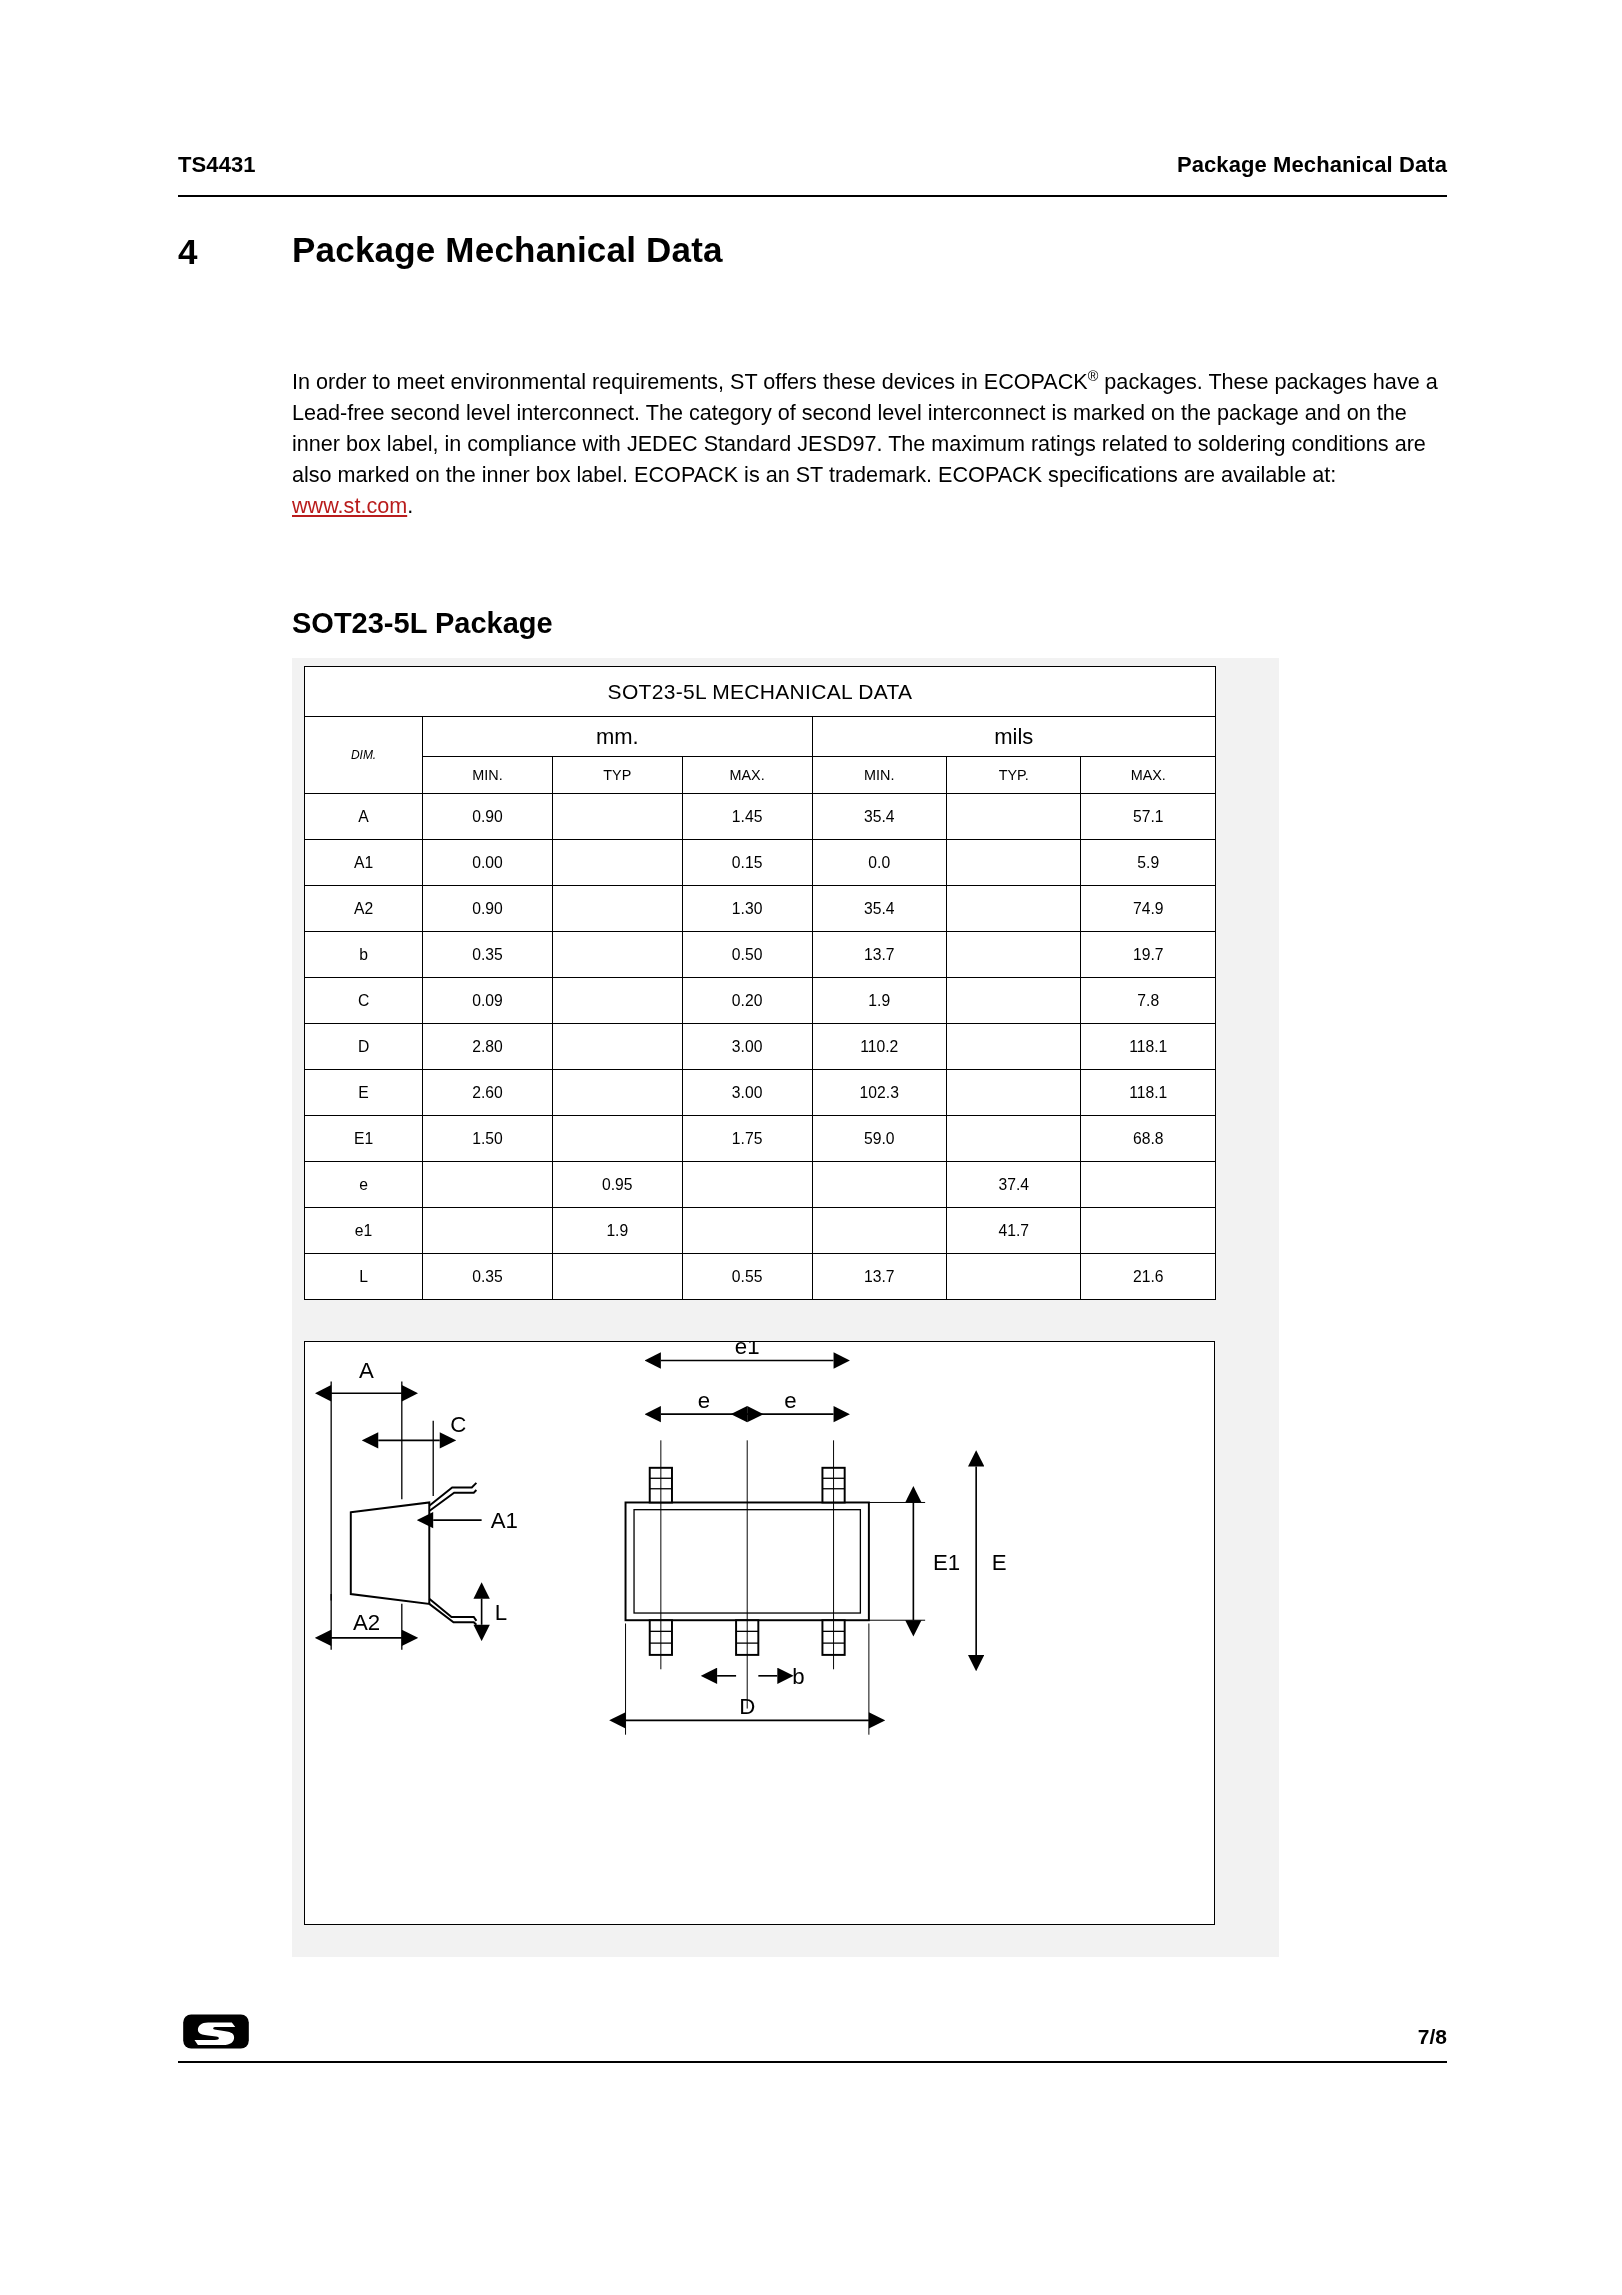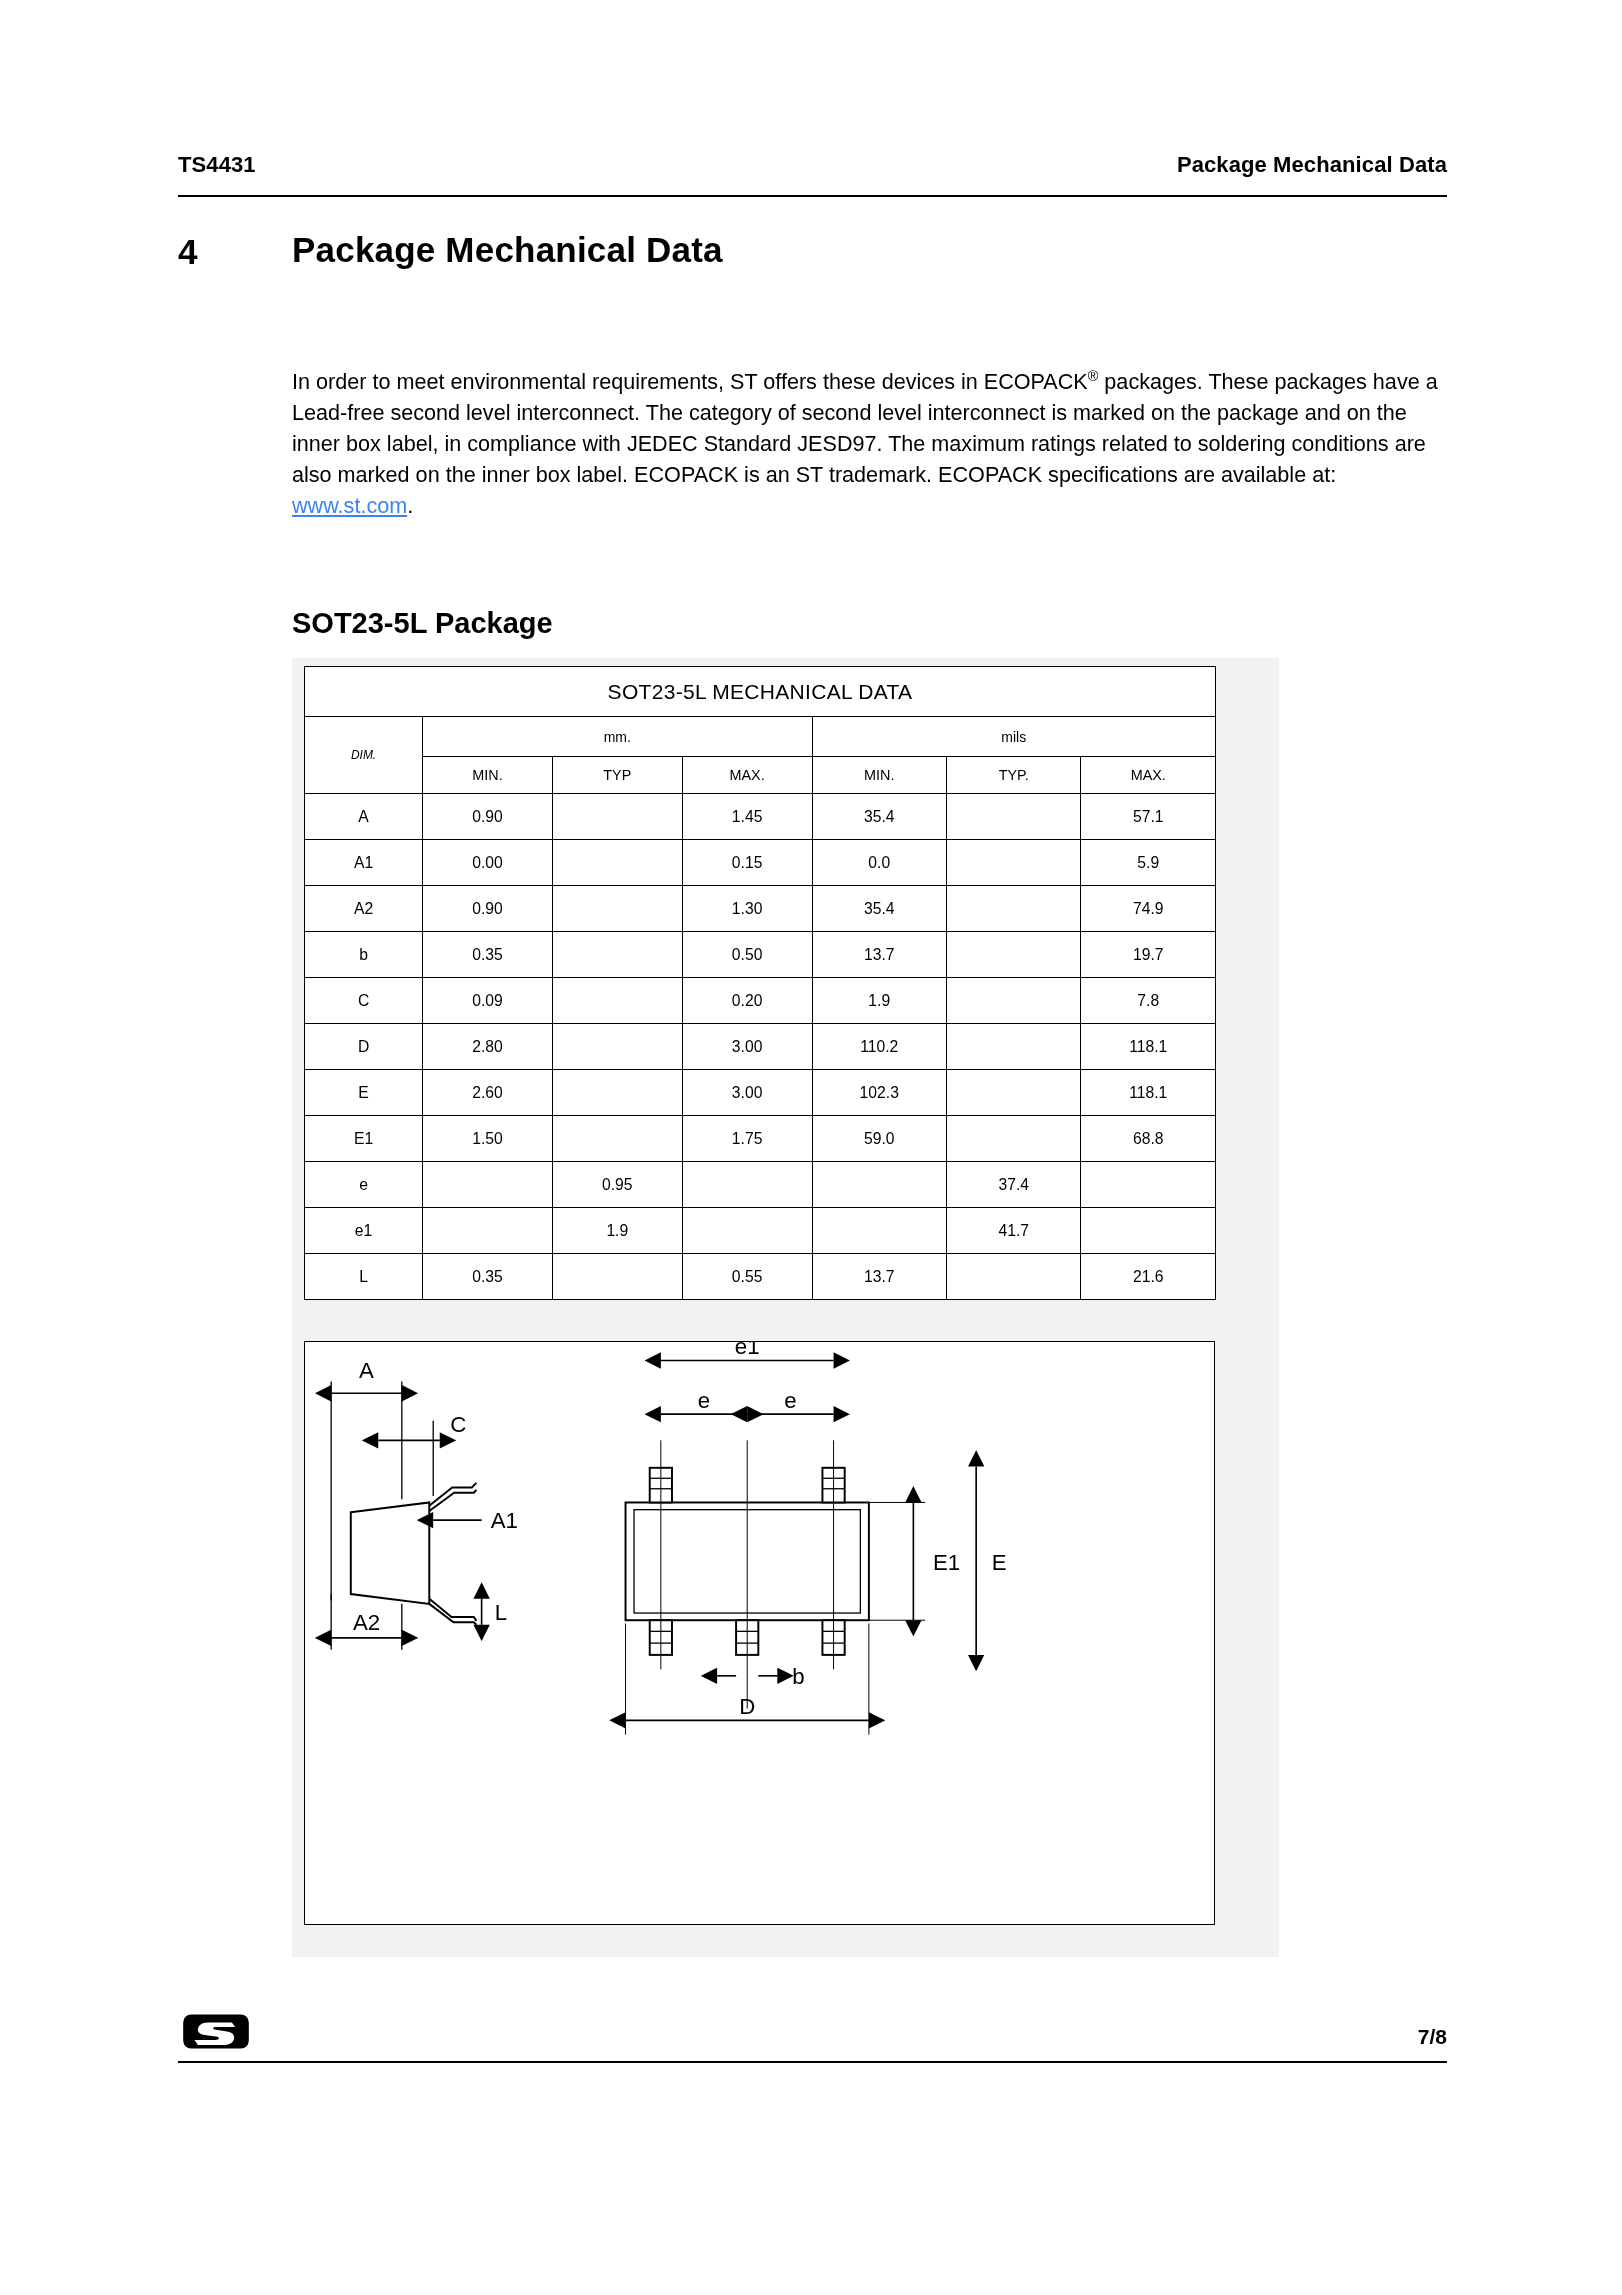--- a/index.html
+++ b/index.html
@@ -70,21 +70,21 @@
     width: 1152px;
     font-size: 21.6px;
     line-height: 31px;
     text-align: left;
   }
   .para sup {
     font-size: 14.4px;
     vertical-align: super;
   }
   .link {
-    color: #3b82f6;
+    color: #b91c1c;
     text-decoration: underline;
   }
 
   
   .pkg-heading {
     position: absolute;
     left: 292px;
     top: 607px;
     font-size: 29px;
     font-weight: bold;
@@ -121,21 +121,21 @@
     background: #ffffff;
     font-weight: normal;
   }
   .tbl-title {
     font-size: 21px;
     font-weight: bold;
     height: 47px;
     letter-spacing: 0.3px;
   }
   .grp-head {
-    font-size: 14px;
+    font-size: 22px;
     font-weight: bold;
     height: 37px;
   }
   .sub-head {
     font-size: 14.4px;
     font-weight: bold;
     height: 34px;
   }
   .dim-head {
     font-size: 12px;

